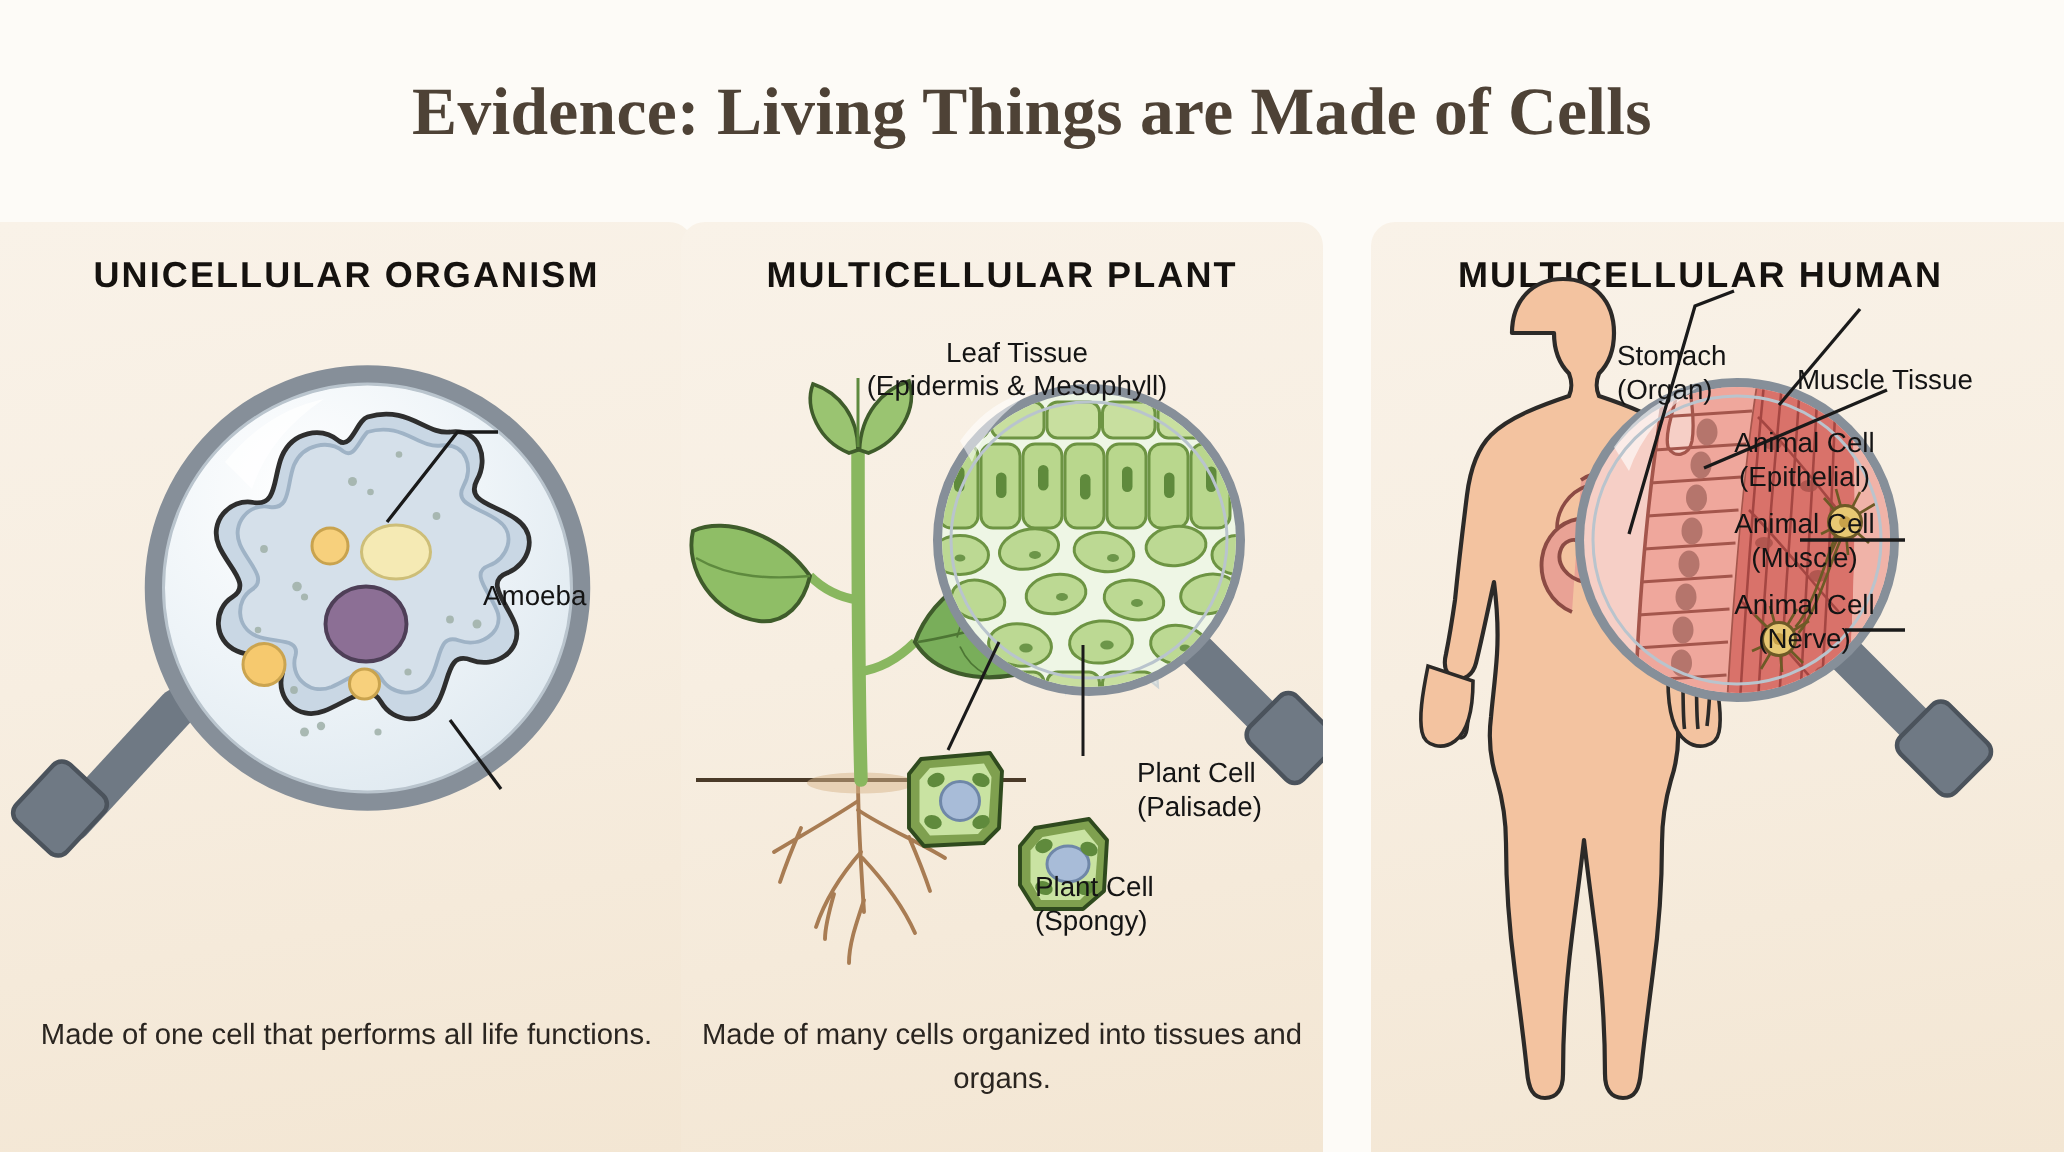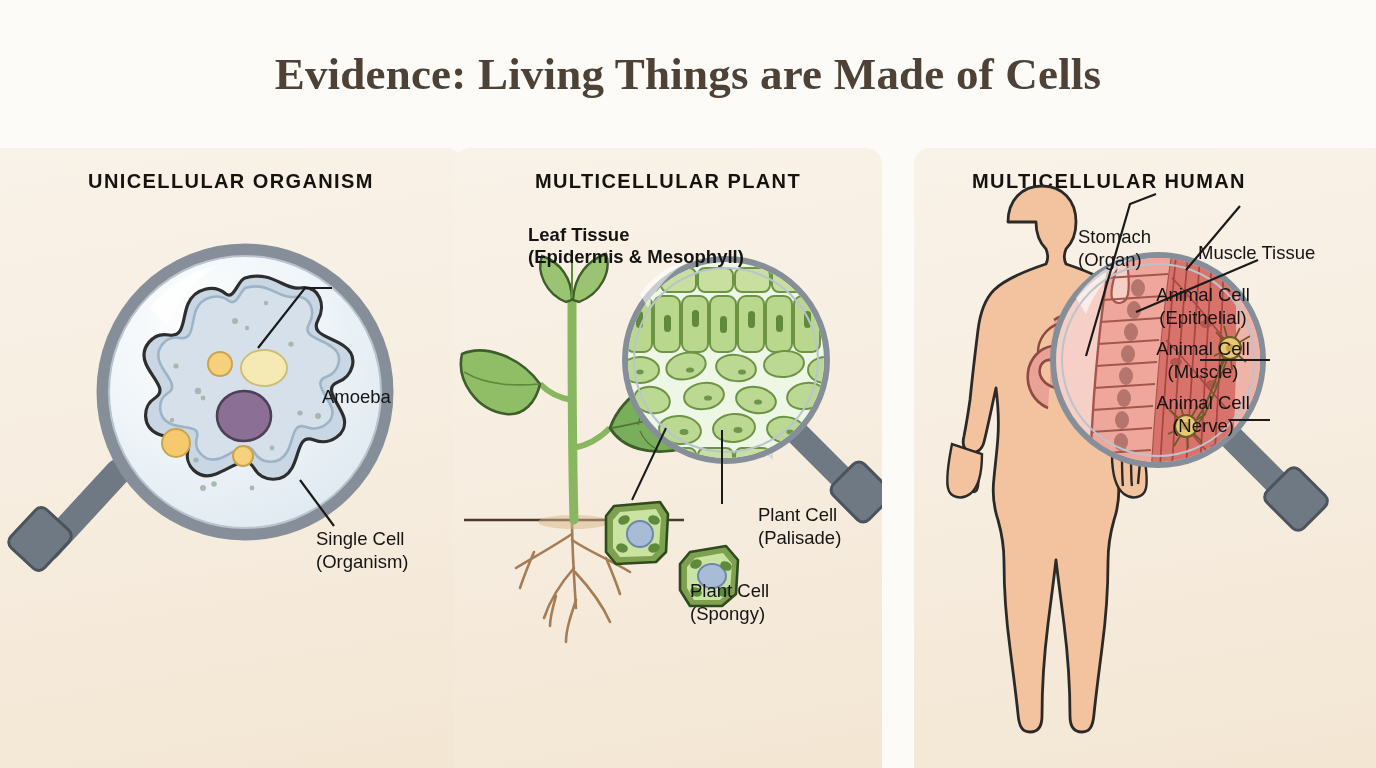--- a/index.html
+++ b/index.html
@@ -22,33 +22,33 @@
     position:absolute;top:148px;height:620px;
     border-radius:16px 16px 0 0;
     background:linear-gradient(170deg,#f9f2e8 0%,#f7eee1 45%,#f3e6d3 100%);
     overflow:hidden;
   }
   .panel.p1{left:0;width:462px;border-radius:0 16px 0 0;}
   .panel.p2{left:454px;width:428px;}
   .panel.p3{left:914px;width:471px;border-radius:16px 0 0 0;}
   .panel-head{
     position:absolute;top:22px;left:0;width:100%;text-align:center;
-    font-size:20px;font-weight:700;color:#15120f;letter-spacing:1.4px;
+    font-size:24px;font-weight:700;color:#15120f;letter-spacing:1.4px;
   }
   .caption{
     position:absolute;left:0;width:100%;top:528px;text-align:center;
     font-size:19.5px;color:#2a2520;line-height:1.48;
   }
 
   
   .lbl{
     position:absolute;font-size:18.5px;color:#141414;line-height:1.24;
     white-space:pre-line;
   }
-  .lbl.c{font-weight:bold;}
+  .lbl.c{text-align:center;}
   .lbl.r{text-align:center;}
 
   svg{display:block;overflow:visible;}
   .art{position:absolute;left:0;top:0;}
 </style>
 </head>
 <body>
 
 <div id="stage">
 
@@ -120,23 +120,23 @@
             <circle cx="266" cy="155" r="2.2"></circle>
           <circle cx="172" cy="272" r="2.2"></circle>
         </g>
       </g>
 
       <polyline points="258,200 305,140 332,140" fill="none" stroke="#1a1a1a" stroke-width="2.2"></polyline>
       <line x1="300" y1="332" x2="334" y2="378" stroke="#1a1a1a" stroke-width="2.2"></line>
     </svg>
 
     <div class="lbl" style="left:322px;top:238px;">Amoeba</div>
-    <div class="lbl" style="left:316px;top:380px;">Single Cell
-(Organism)</div>
-
+
+    <div class="caption">Made of one cell that
+performs all life functions.</div>
   </div>
 
   <div class="panel p2">
     <div class="panel-head">MULTICELLULAR PLANT</div>
 
     <svg class="art" width="428" height="620" viewBox="0 0 428 620">
       <defs>
         <radialGradient id="glass2" cx="34%" cy="26%" r="80%">
           <stop offset="0%" stop-color="#ffffff"></stop>
           <stop offset="50%" stop-color="#f2f7f4"></stop>
@@ -299,20 +299,22 @@
       </g>
     </svg>
 
     <div class="lbl c" style="left:74px;top:76px;width:300px;line-height:1.2;">Leaf Tissue
 (Epidermis &amp; Mesophyll)</div>
     <div class="lbl" style="left:304px;top:356px;">Plant Cell
 (Palisade)</div>
     <div class="lbl" style="left:236px;top:432px;">Plant Cell
 (Spongy)</div>
 
+    <div class="caption">Made of many cells organized
+into tissues and organs.</div>
   </div>
 
   <div class="panel p3">
     <div class="panel-head" style="text-align:left;padding-left:58px;">MULTICELLULAR HUMAN</div>
 
     <svg class="art" width="462" height="620" viewBox="0 0 462 620">
       <defs>
         <radialGradient id="glass3" cx="32%" cy="26%" r="80%">
           <stop offset="0%" stop-color="#ffffff"></stop>
           <stop offset="50%" stop-color="#f6f1ee"></stop>

